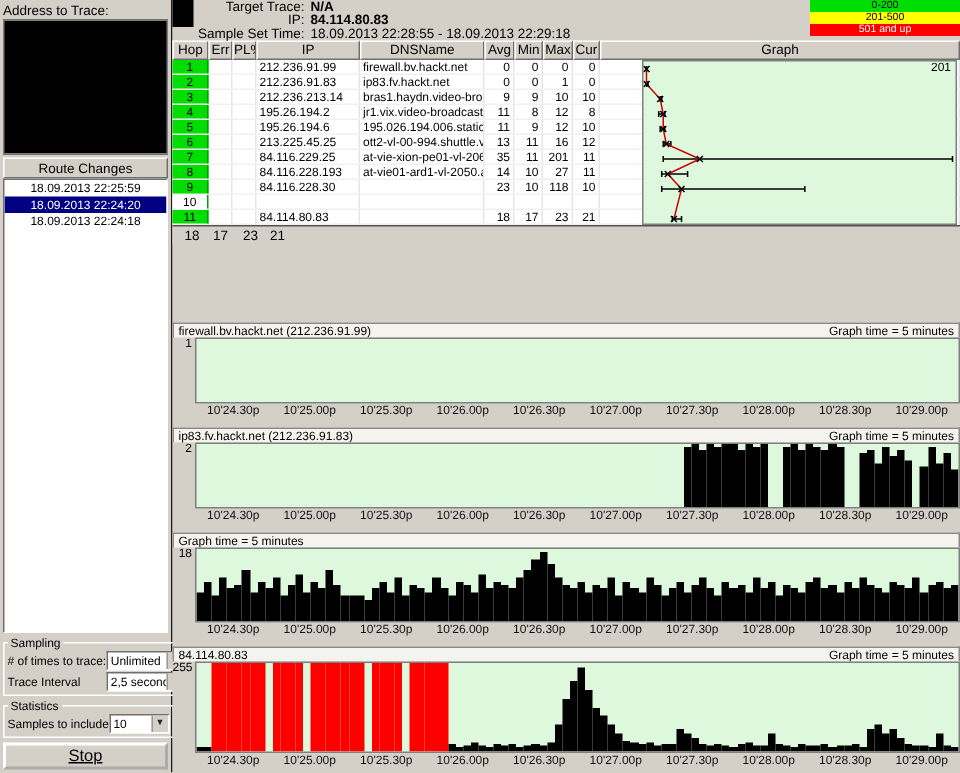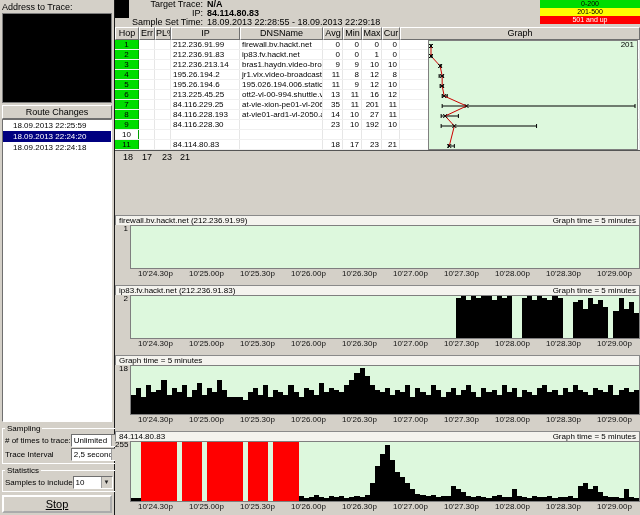--- a/index.html
+++ b/index.html
@@ -9,21 +9,21 @@
 
   
   .left-panel { flex:0 0 115px; width:115px; display:flex; flex-direction:column;
                 border-right:1px solid #1a1a1a; padding:1px 2px 2px 2px; background:#d4d0c8; }
   .lp-label { font-size:9px; height:12px; line-height:12px; white-space:nowrap; }
   .address-box { height:90px; background:#000; border:1px solid #7d7d7d; margin-bottom:2px; }
   .route-header { font-size:9px; text-align:center; background:#d4d0c8; height:14px; line-height:12px;
                   border:1px solid; border-color:#fff #6f6f6f #6f6f6f #fff; }
   .route-list { flex:1; background:#fff; border:1px solid; border-color:#6f6f6f #fff #fff #6f6f6f;
                 overflow:hidden; font-size:8px; }
-  .route-item { height:11px; line-height:11px; padding:0 10px; white-space:nowrap; }
+  .route-item { height:11px; line-height:11px; padding:0 4px; white-space:nowrap;text-align:center; }
   .route-item.selected { background:#000080; color:#fff; }
   fieldset { border:1px groove #fff; margin-top:2px; padding:0 2px 2px 2px; }
   legend { font-size:8px; padding:0 2px; }
   .field-row { display:flex; align-items:center; justify-content:space-between; margin-top:1px; }
   .field-row > .f-label { font-size:8px; white-space:nowrap; overflow:hidden; flex:1; }
   .combo { display:flex; align-items:stretch; background:#fff; height:13px; width:52px; flex:0 0 52px;
            border:1px solid; border-color:#6f6f6f #fff #fff #6f6f6f; }
   .combo.small { width:40px; flex:0 0 40px; }
   .combo-value { flex:1; font-size:8px; line-height:11px; padding:0 2px; white-space:nowrap; overflow:hidden; }
   .combo-btn { width:11px; background:#d4d0c8; border-left:1px solid #9a9a9a; font-size:6px;
@@ -258,21 +258,21 @@
           <div class="td c-graph"></div>
         </div>
         <div class="trow">
           <div class="td c-hop hop-cell" style="background: rgb(0, 221, 0);">9</div>
           <div class="td c-err num"></div>
           <div class="td c-pl num"></div>
           <div class="td c-ip txt">84.116.228.30</div>
           <div class="td c-dns txt"></div>
           <div class="td c-avg num">23</div>
           <div class="td c-min num">10</div>
-          <div class="td c-max num">192</div>
+          <div class="td c-max num">118</div>
           <div class="td c-cur num">10</div>
           <div class="td c-graph"></div>
         </div>
         <div class="trow">
           <div class="td c-hop hop-cell" style="background: rgb(255, 255, 255);">10</div>
           <div class="td c-err num"></div>
           <div class="td c-pl num"></div>
           <div class="td c-ip txt"></div>
           <div class="td c-dns txt"></div>
           <div class="td c-avg num"></div>

